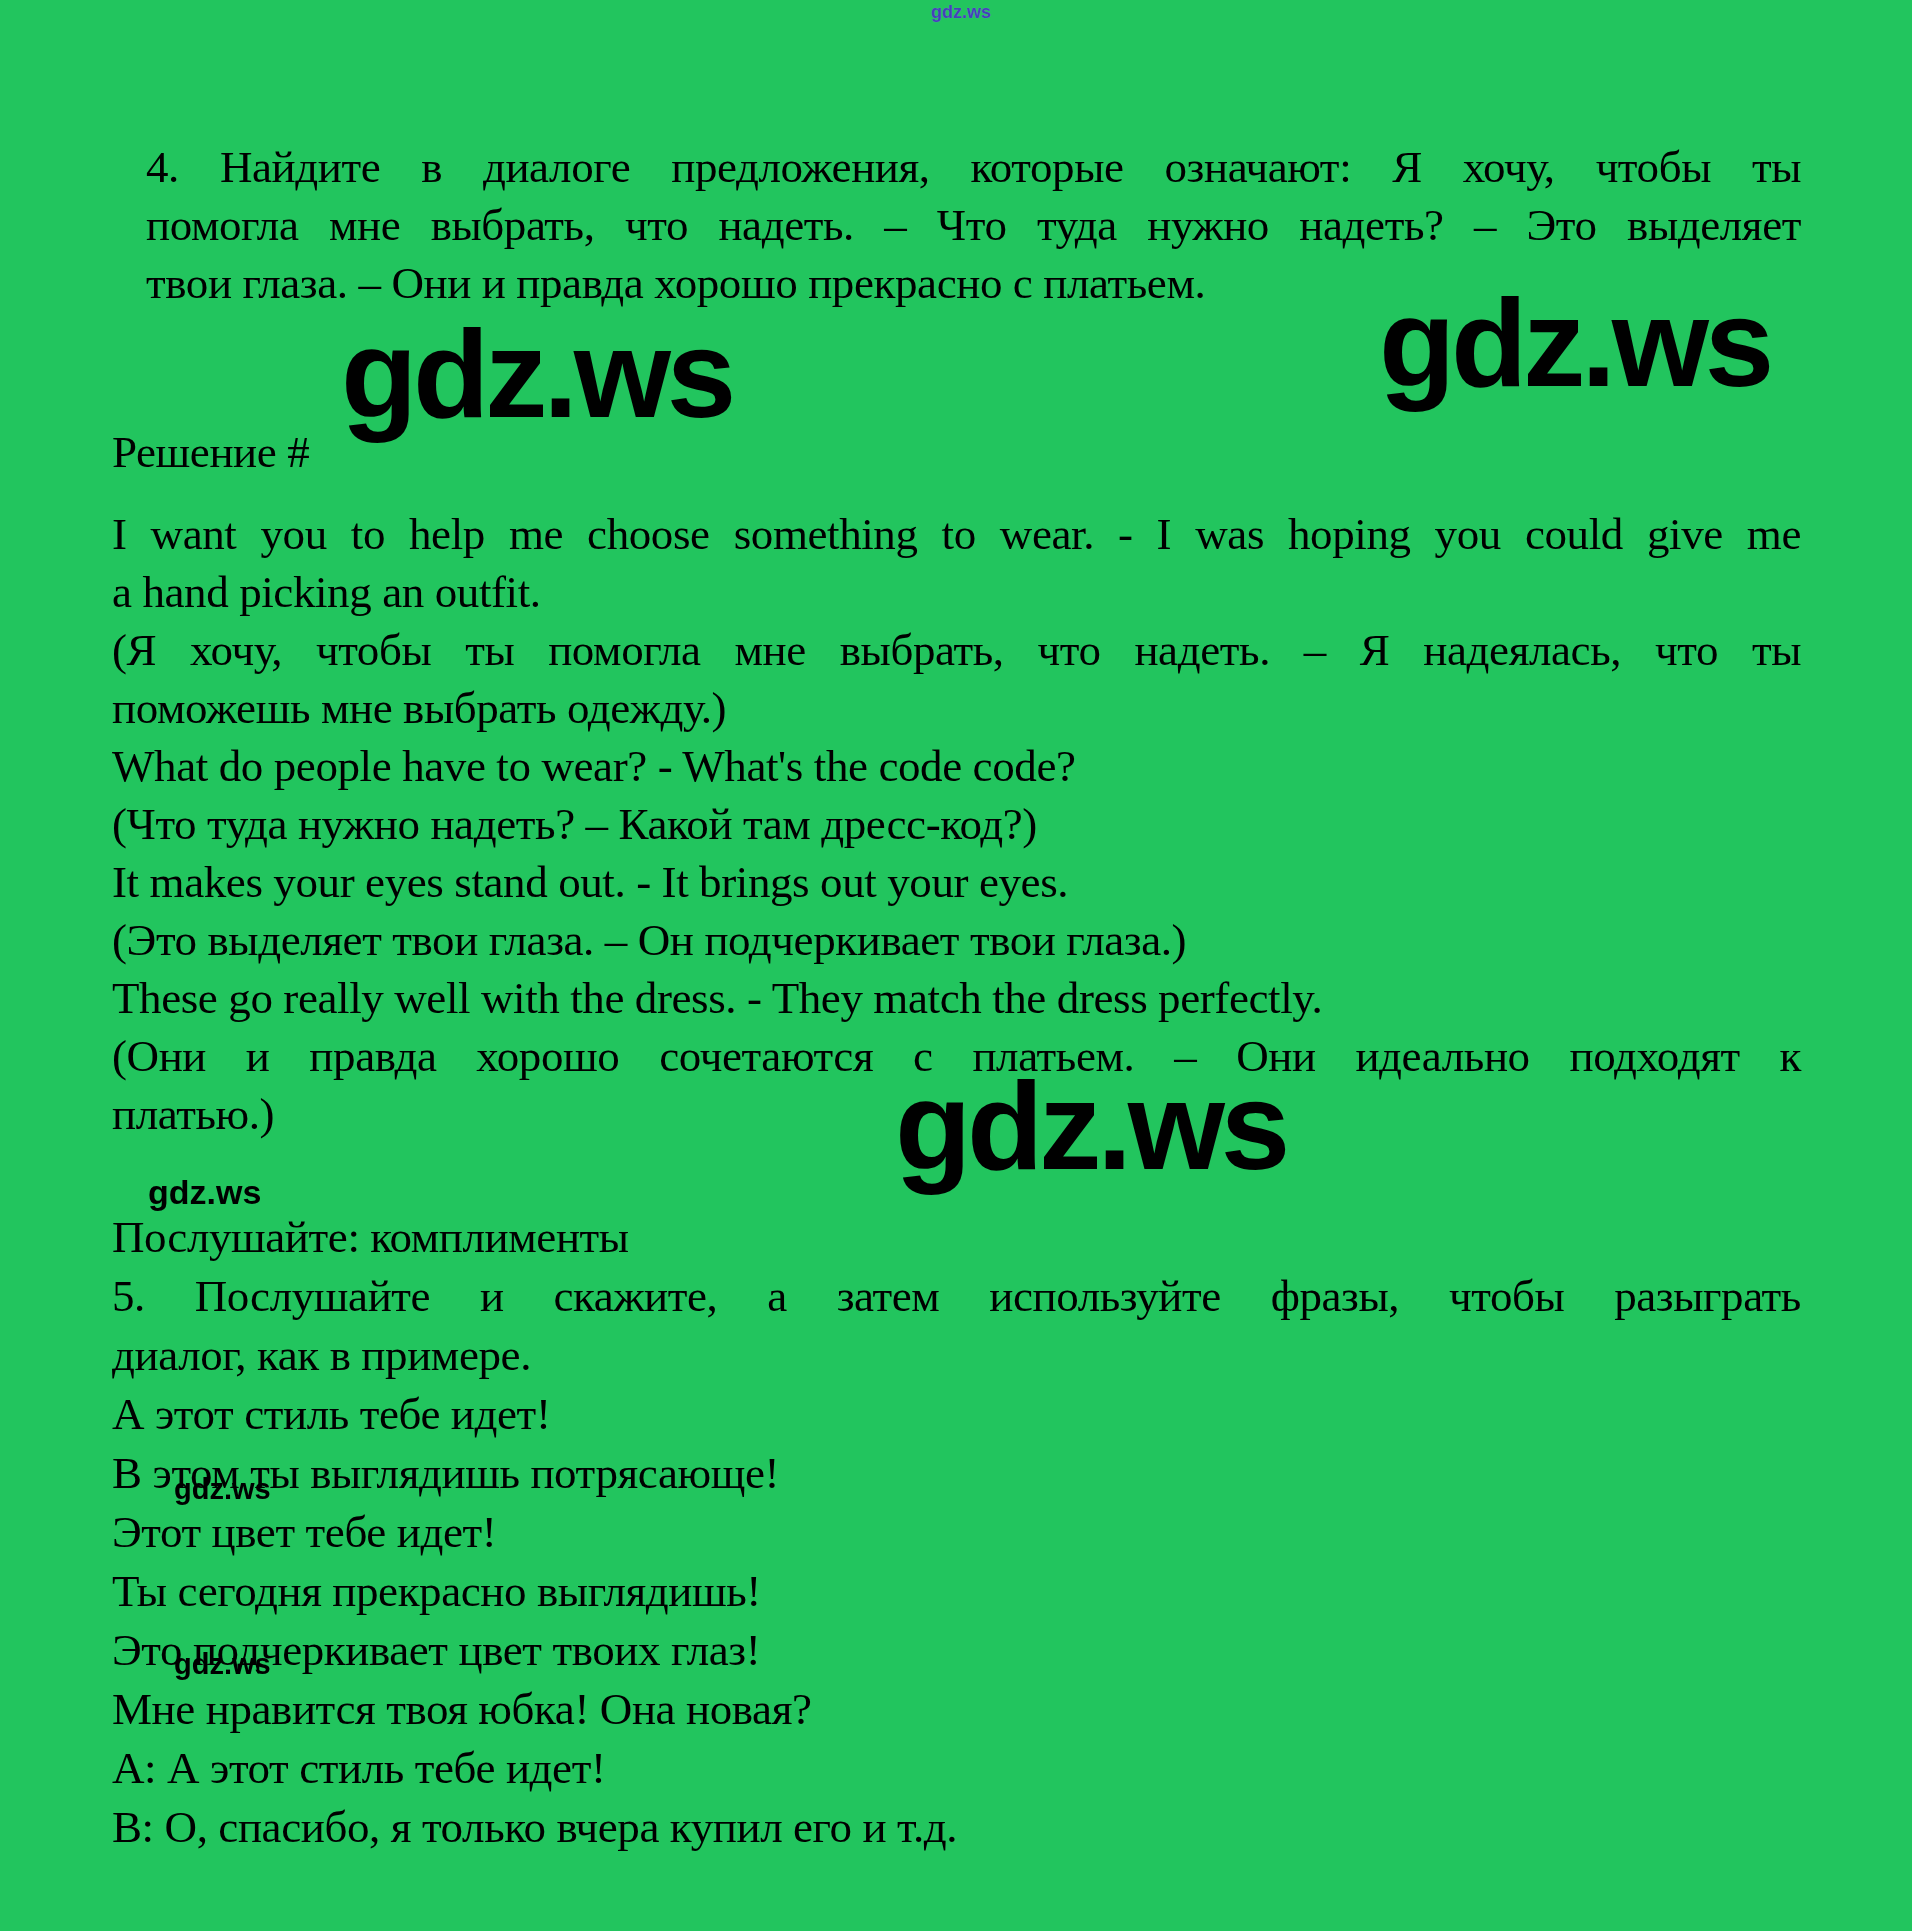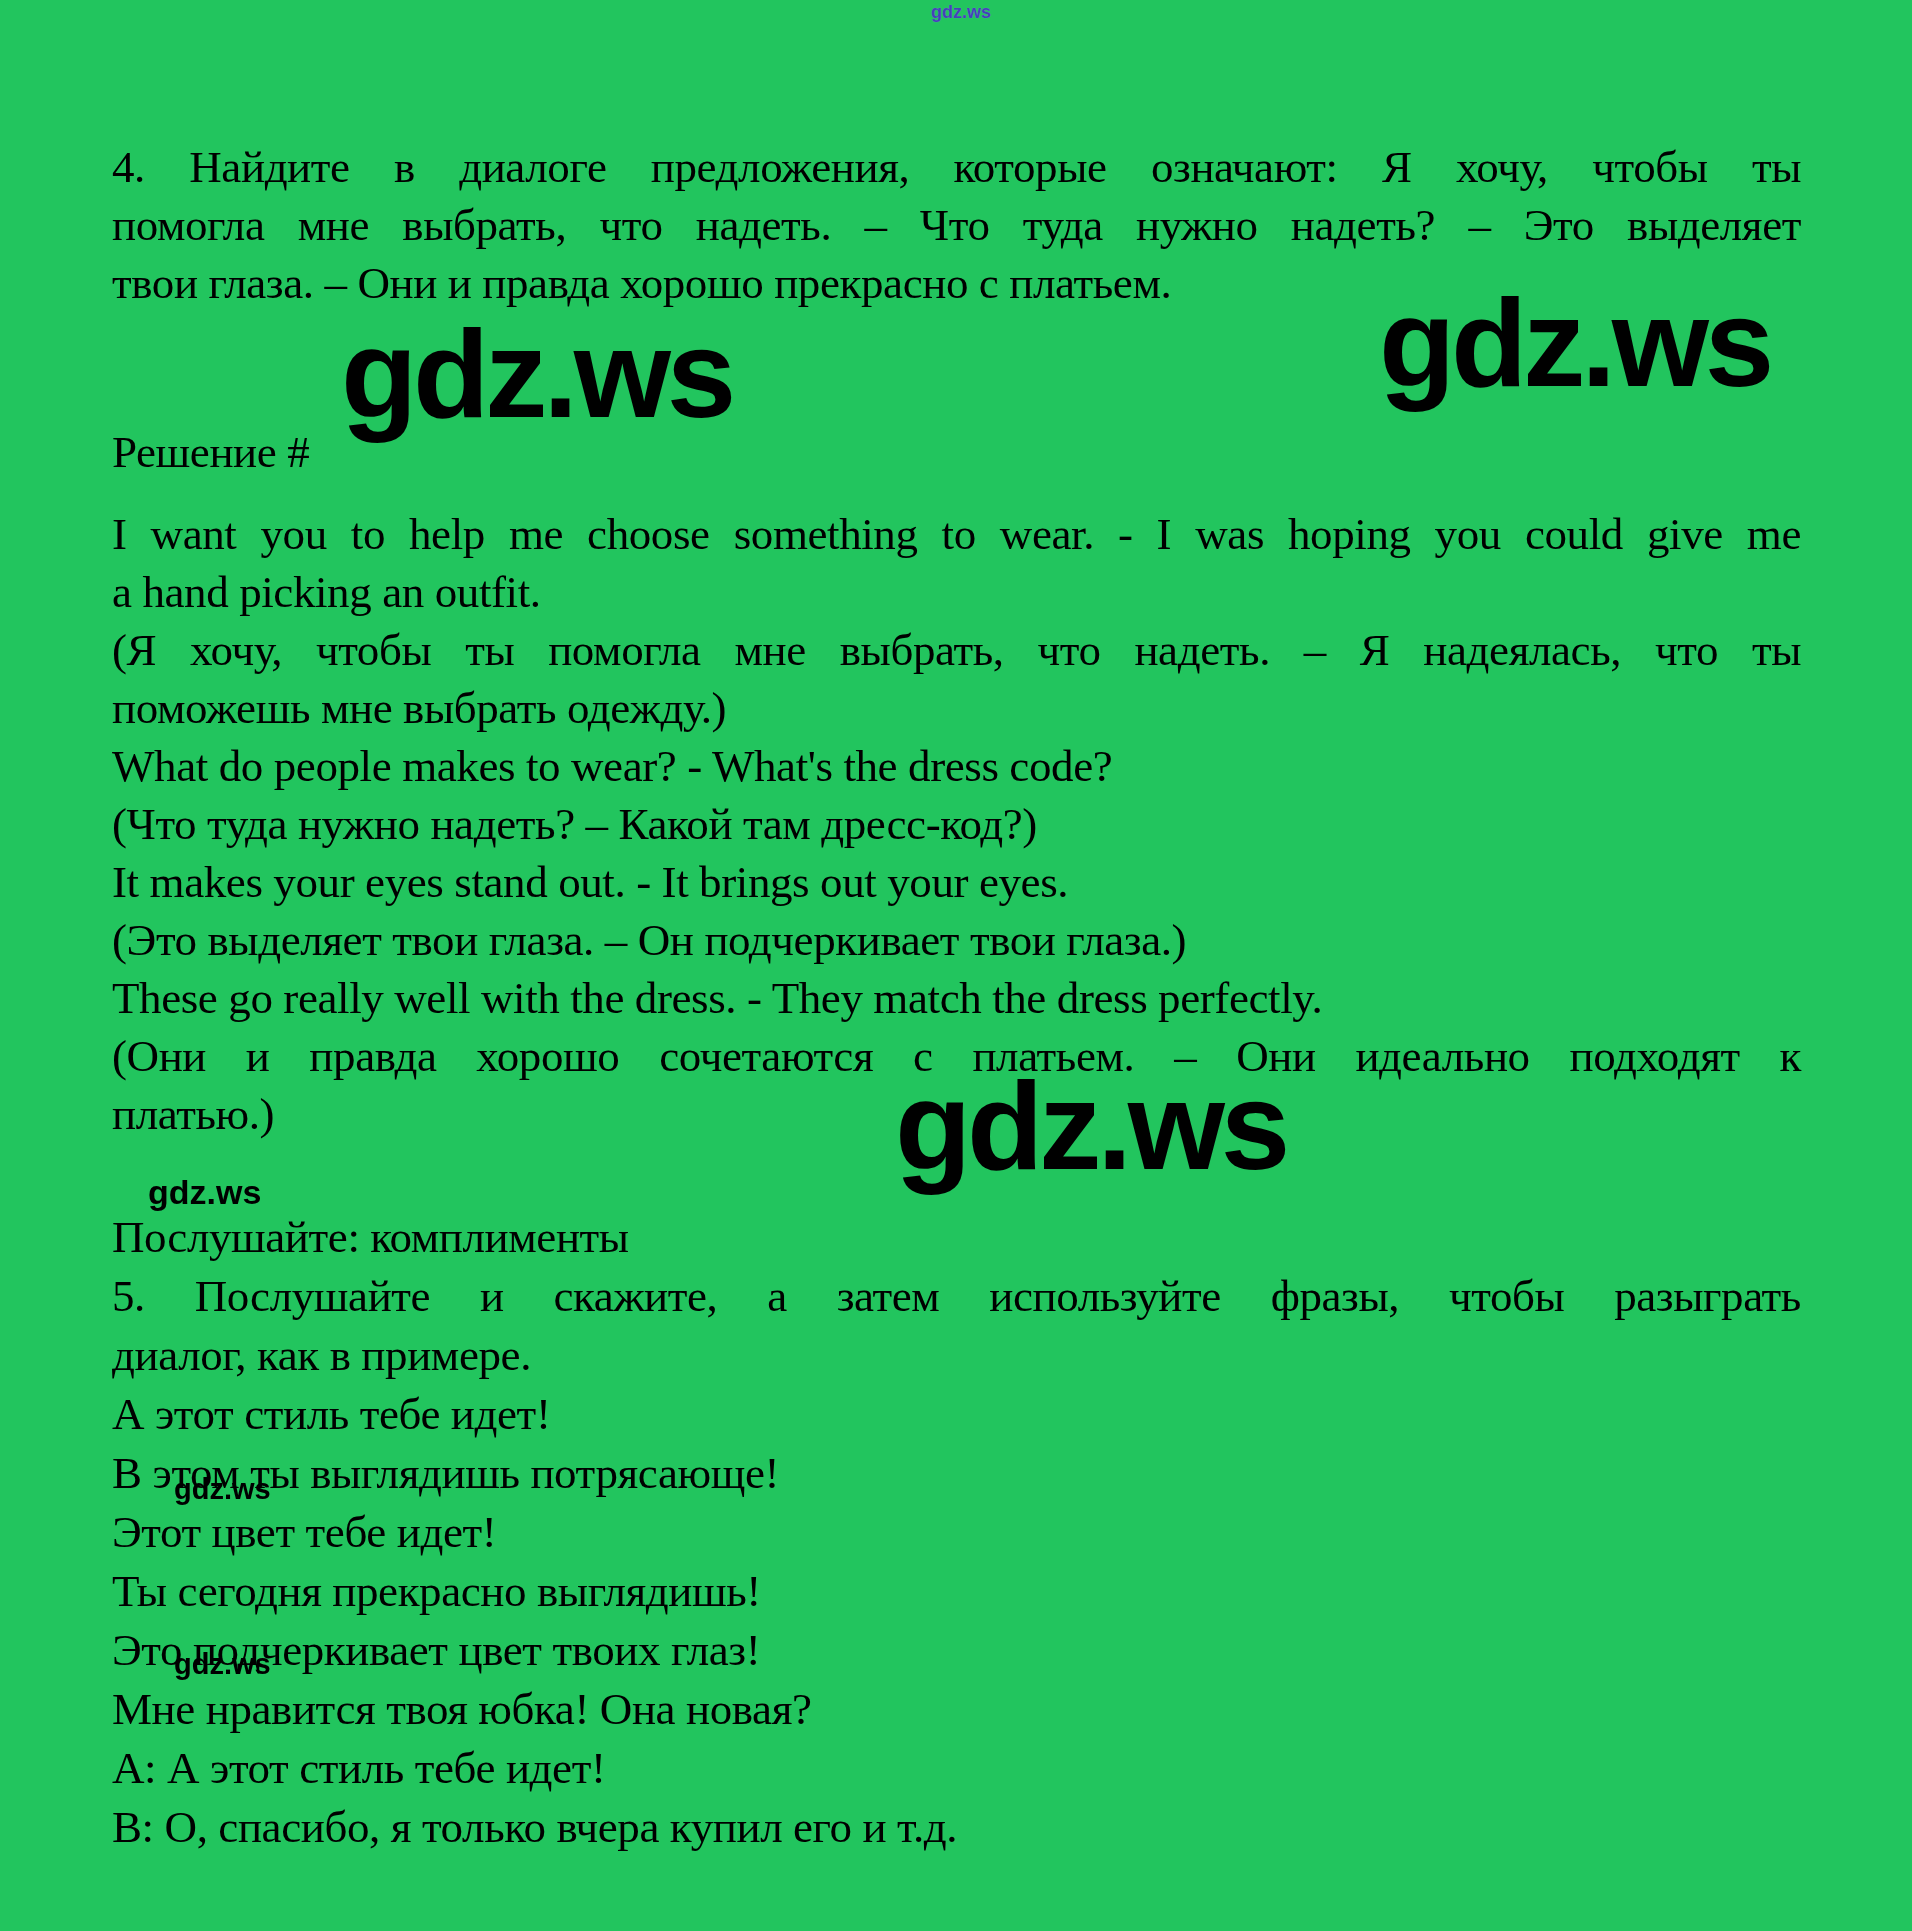--- a/index.html
+++ b/index.html
@@ -48,21 +48,21 @@
     width: 1689px;
     font-size: 45px;
     line-height: 58px;
     letter-spacing: -0.4px;
     z-index: 2;
   }
   .ln { white-space: normal; }
   .j  { text-align: justify; text-align-last: justify; }
   .b  { font-weight: 400; }
 
-  .task4   { margin-top: 138px; }
+  .task4   { margin-top: 138px; margin-left: 34px; }
   .heading { margin-top: 111px; }
   .solution { margin-top: 24px; }
   .closing  { margin-top: 65px; line-height: 59px; }
 </style>
 </head>
 <body>
 
 <div class="page">
 
   <div class="wm" id="wm-top-blue">gdz.ws</div>
@@ -81,21 +81,21 @@
       <div class="ln">твои глаза. – Они и правда хорошо прекрасно с платьем.</div>
     </div>
 
     <div class="heading b ln">Решение #</div>
 
     <div class="solution">
       <div class="ln j">I want you to help me choose something to wear. - I was hoping you could give me</div>
       <div class="ln">a hand picking an outfit.</div>
       <div class="ln j">(Я хочу, чтобы ты помогла мне выбрать, что надеть. – Я надеялась, что ты</div>
       <div class="ln">поможешь мне выбрать одежду.)</div>
-      <div class="ln">What do people makes to wear? - What's the dress code?</div>
+      <div class="ln">What do people have to wear? - What's the code code?</div>
       <div class="ln">(Что туда нужно надеть? – Какой там дресс-код?)</div>
       <div class="ln">It makes your eyes stand out. - It brings out your eyes.</div>
       <div class="ln">(Это выделяет твои глаза. – Он подчеркивает твои глаза.)</div>
       <div class="ln">These go really well with the dress. - They match the dress perfectly.</div>
       <div class="ln j">(Они и правда хорошо сочетаются с платьем. – Они идеально подходят к</div>
       <div class="ln">платью.)</div>
     </div>
 
     <div class="closing">
       <div class="ln">Послушайте: комплименты</div>

